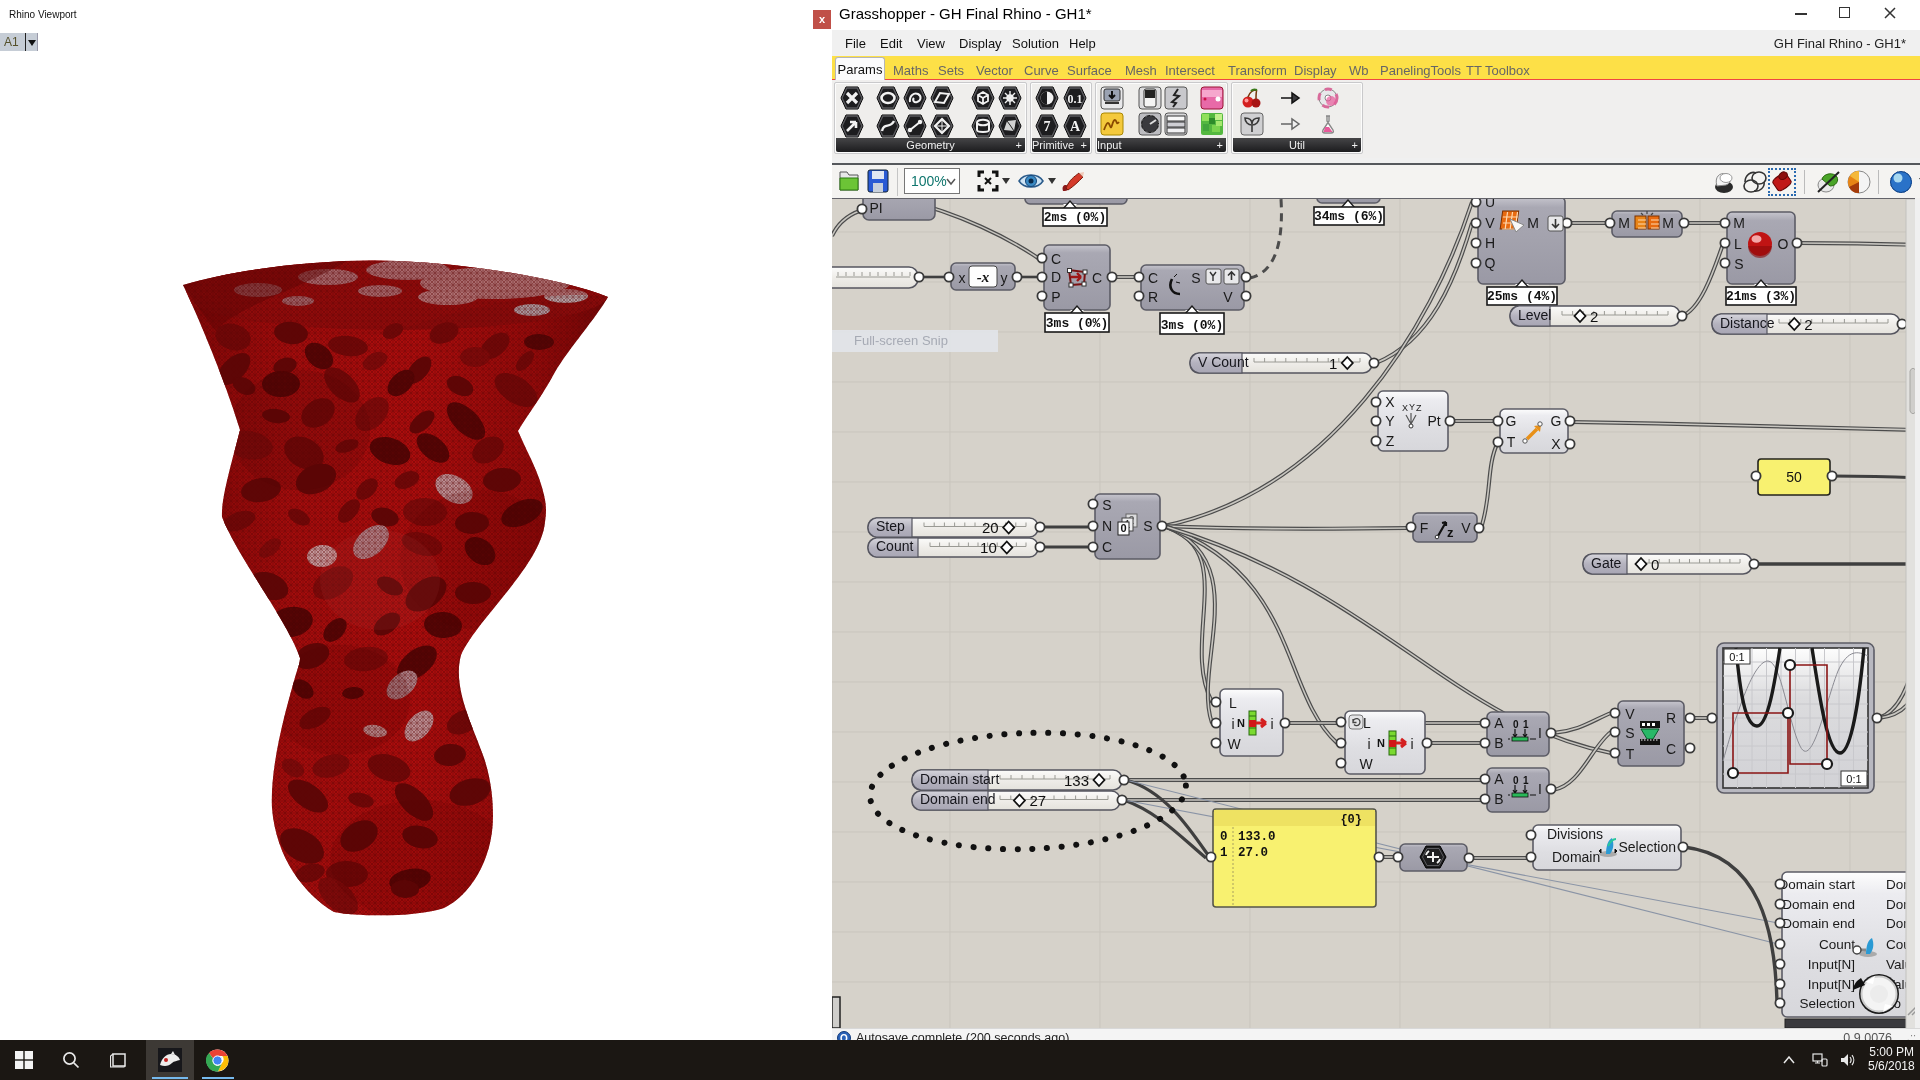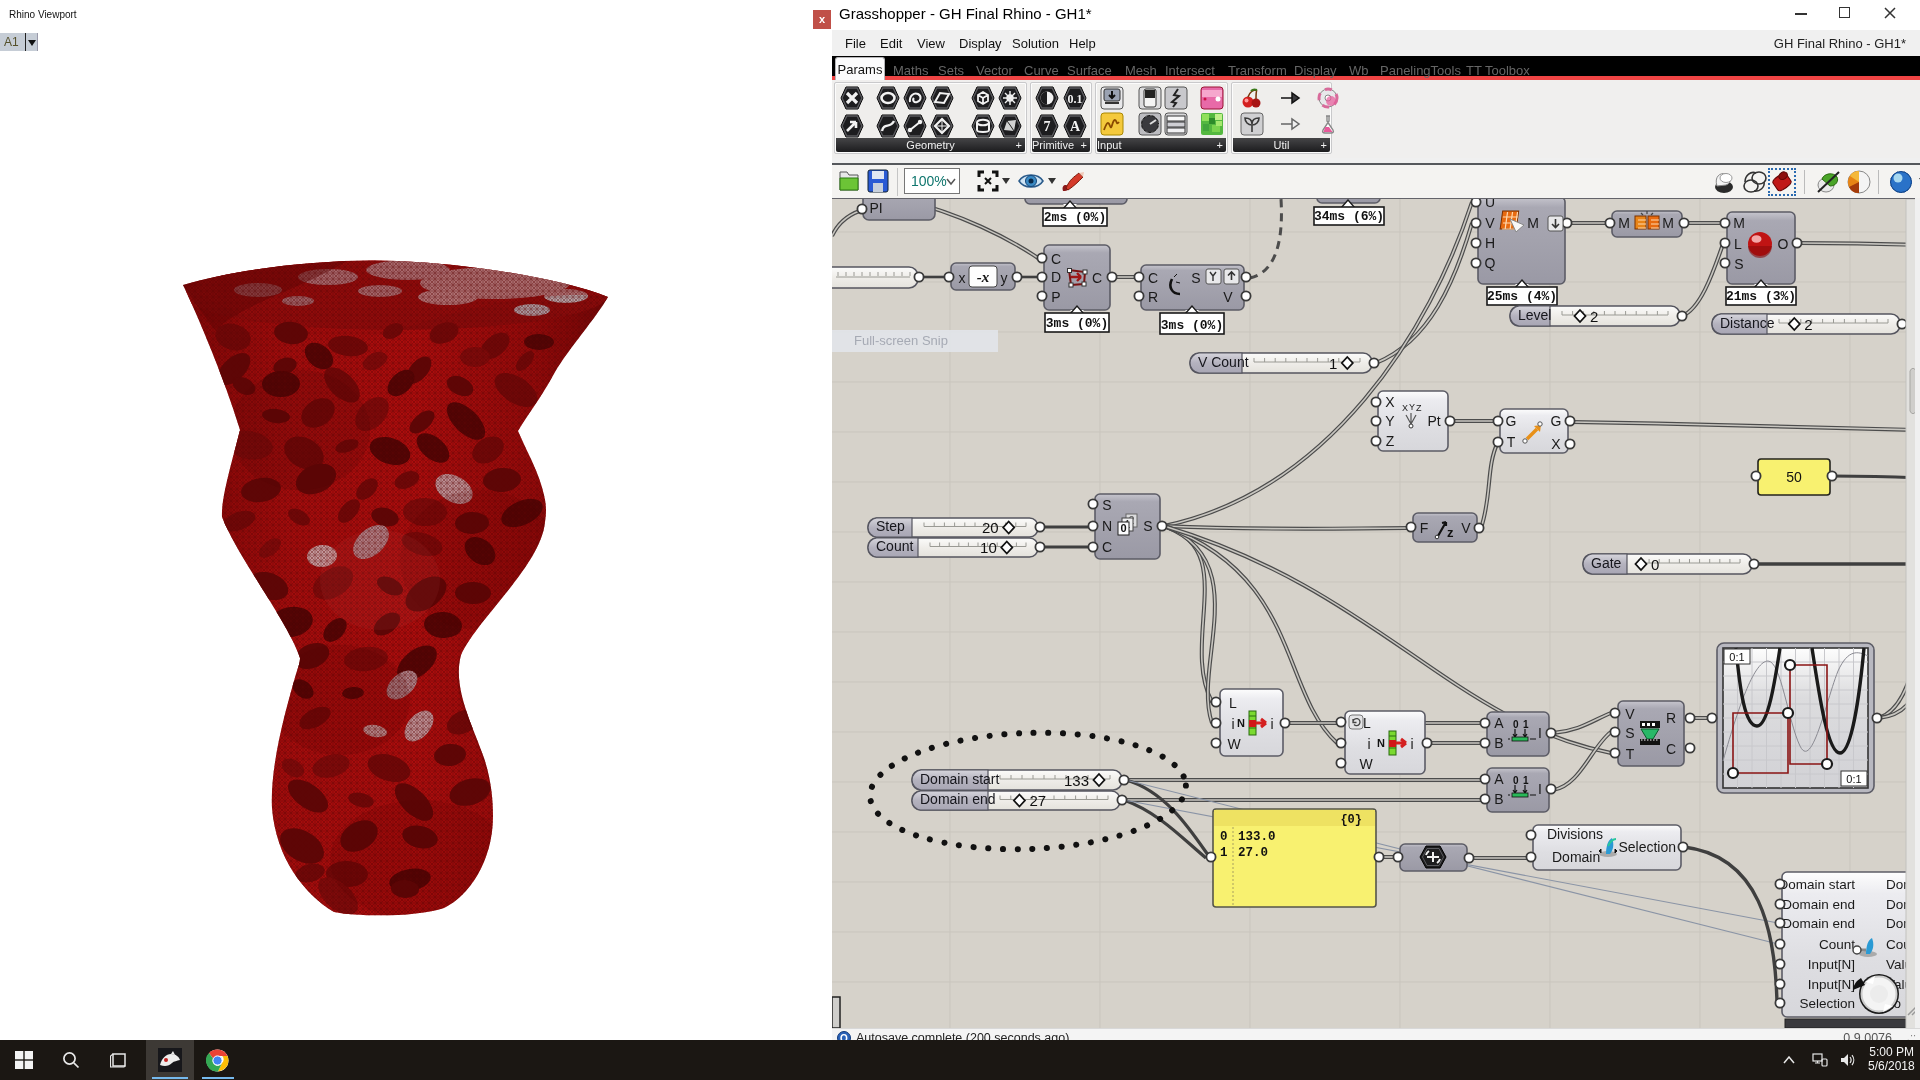--- a/index.html
+++ b/index.html
@@ -154,21 +154,21 @@
       </div>
       <div style="position:absolute;left:0;top:30px;width:1088px;height:26px;background:#f0f0f0;font-size:13px;color:#111">
         <span style="position:absolute;left:13px;top:6px">File</span>
         <span style="position:absolute;left:48px;top:6px">Edit</span>
         <span style="position:absolute;left:85px;top:6px">View</span>
         <span style="position:absolute;left:127px;top:6px">Display</span>
         <span style="position:absolute;left:180px;top:6px">Solution</span>
         <span style="position:absolute;left:237px;top:6px">Help</span>
         <span style="position:absolute;right:14px;top:6px;color:#222;white-space:nowrap">GH Final Rhino - GH1*</span>
       </div>
-      <div style="position:absolute;left:0;top:56px;width:1088px;height:24px;background:#000000;border-bottom:4px solid #ef4444;font-size:13px">
+      <div style="position:absolute;left:0;top:56px;width:1088px;height:24px;background:#fde047;border-bottom:1px solid #ef4444;font-size:13px">
         <div style="position:absolute;left:3px;top:1px;width:50px;height:23px;background:#fbfbfc;border:1px solid #b5b5b8;border-bottom:none;border-radius:3px 3px 0 0;text-align:center;padding-top:4px;font-size:13px;color:#111">Params</div>
         <span style="position:absolute;left:61px;top:7px;color:#666">Maths</span>
         <span style="position:absolute;left:106px;top:7px;color:#666">Sets</span>
         <span style="position:absolute;left:144px;top:7px;color:#666">Vector</span>
         <span style="position:absolute;left:192px;top:7px;color:#666">Curve</span>
         <span style="position:absolute;left:235px;top:7px;color:#666">Surface</span>
         <span style="position:absolute;left:293px;top:7px;color:#666">Mesh</span>
         <span style="position:absolute;left:333px;top:7px;color:#666">Intersect</span>
         <span style="position:absolute;left:396px;top:7px;color:#666">Transform</span>
         <span style="position:absolute;left:462px;top:7px;color:#666">Display</span>
@@ -312,21 +312,21 @@
           <rect x="1" y="1" width="22" height="22" rx="2" fill="#54b840"></rect>
           <rect x="2" y="2" width="7" height="7" fill="#8fe05a"></rect>
           <rect x="9" y="6" width="6" height="6" fill="#2d8c2a"></rect>
           <rect x="15" y="2" width="7" height="6" fill="#bff08a"></rect>
           <rect x="3" y="12" width="6" height="7" fill="#42a63c"></rect>
           <rect x="12" y="13" width="8" height="7" fill="#7ad44e"></rect>
           <rect x="16" y="9" width="6" height="5" fill="#a5e86e"></rect>
         </svg>
         <div style="position:absolute;left:1px;right:1px;bottom:1px;height:14px;background:linear-gradient(#454547,#1c1c1e);color:#f0f0f0;font-size:11px;text-align:left;line-height:14px;border-radius:0 0 2px 2px">Input<span style="position:absolute;right:3px;top:0">+</span></div>
       </div>
-      <div style="position:absolute;left:399px;top:82px;width:101px;height:72px;background:#efeeec;border:1px solid #c9c9cb;border-radius:2px;box-shadow:inset 0 0 0 1px #fcfcfc">
+      <div style="position:absolute;left:399px;top:82px;width:132px;height:72px;background:#efeeec;border:1px solid #c9c9cb;border-radius:2px;box-shadow:inset 0 0 0 1px #fcfcfc">
         <svg style="position:absolute;left:8px;top:3px" width="24" height="24" viewBox="0 0 24 24">
           <circle cx="8" cy="16" r="5.5" fill="#d42020"></circle>
           <circle cx="6.5" cy="14.5" r="2" fill="#ff9a9a"></circle>
           <circle cx="16" cy="17" r="4.5" fill="#a81414"></circle>
           <path d="M8,11 C10,5 13,4 17,4 M16,13 C16,8 16,5 17,4" stroke="#7a3a10" stroke-width="1.6" fill="none"></path>
           <path d="M17,4 C14,3 12,4 11,5" stroke="#3a7a1a" stroke-width="2" fill="none"></path>
         </svg>
         <svg style="position:absolute;left:8px;top:29px" width="24" height="24" viewBox="0 0 24 24">
           <rect x="1" y="1" width="22" height="22" rx="3" fill="#d0d0d2" stroke="#666"></rect>
           <path d="M12,20 V13 M12,13 C8,13 5,10 5,6 C9,6 12,8 12,12 M12,13 C16,13 19,10 19,6 C15,6 12,8 12,12" stroke="#3a3a3a" stroke-width="1.6" fill="none"></path>

